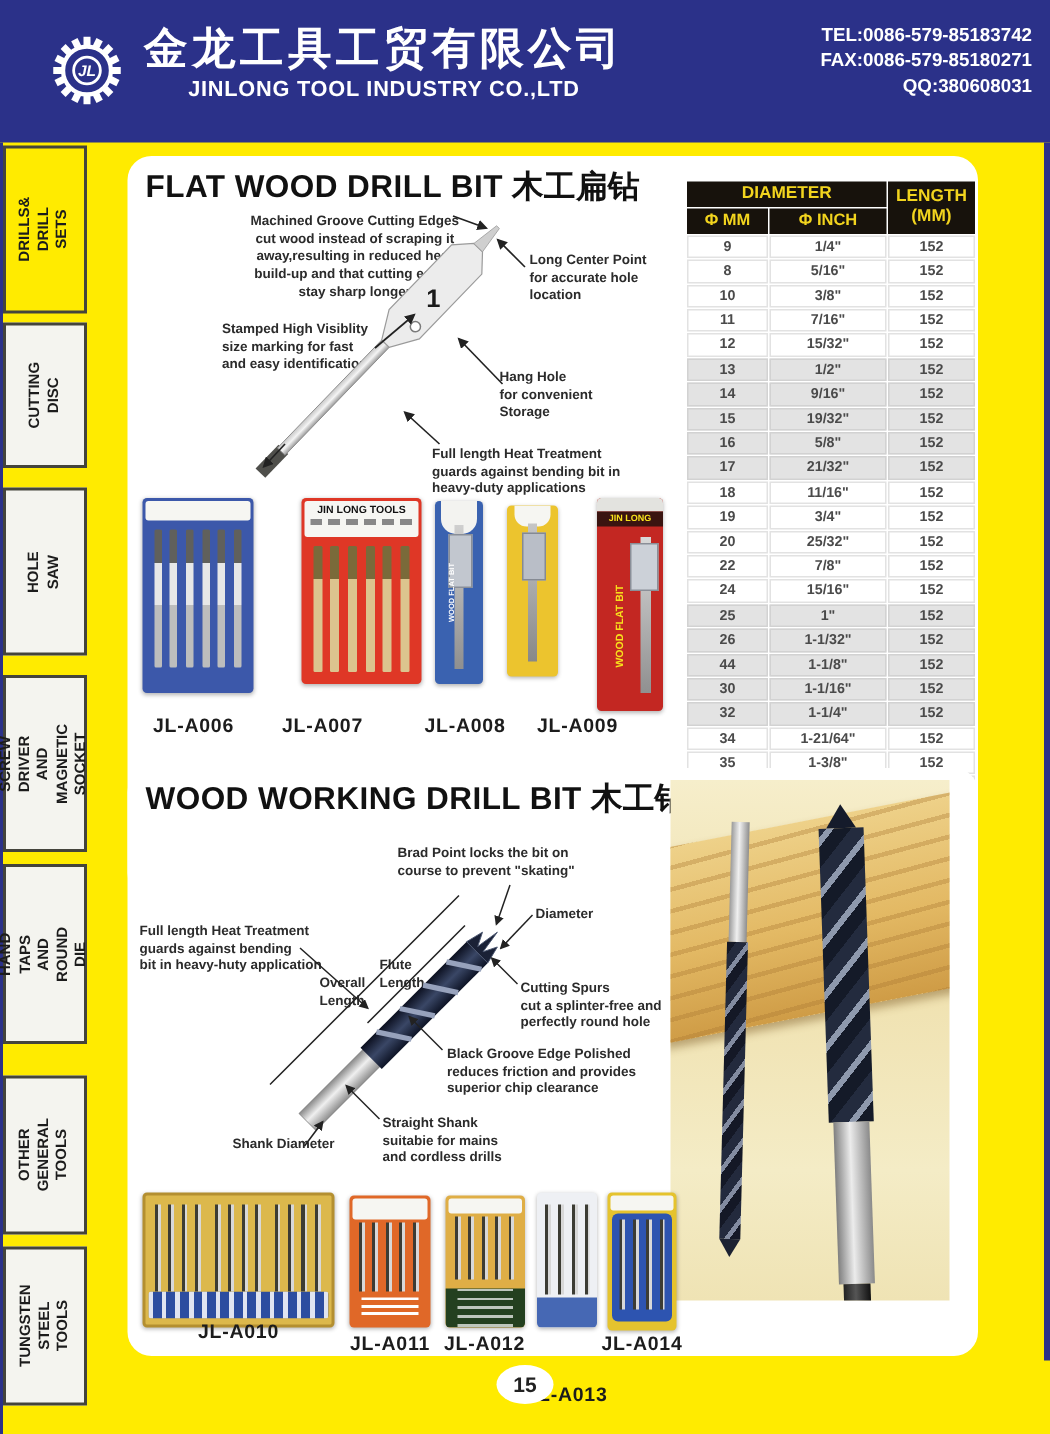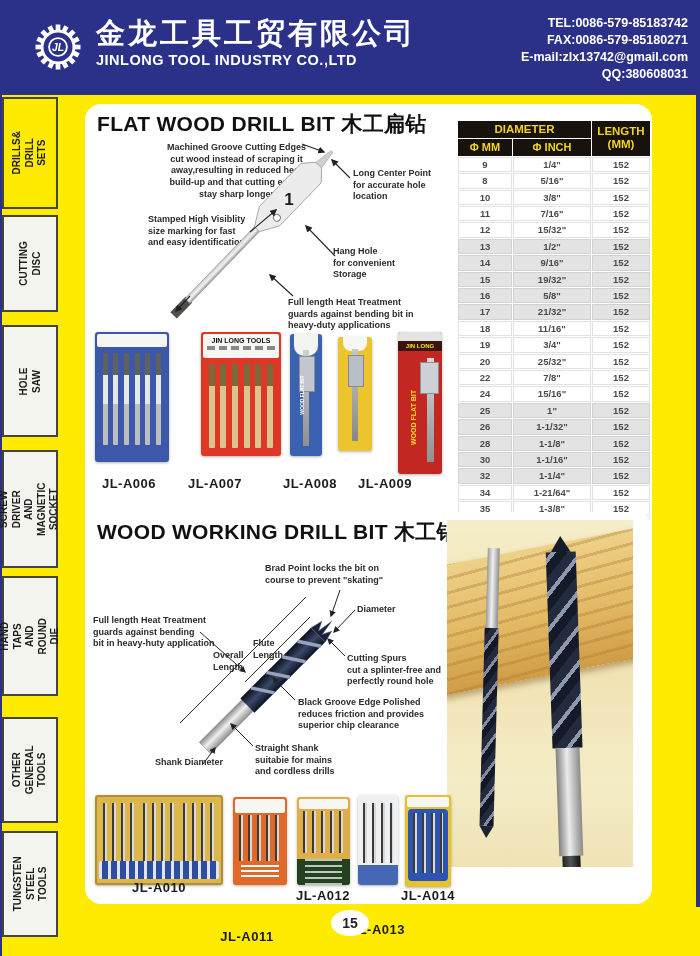--- a/index.html
+++ b/index.html
@@ -2,21 +2,21 @@
 <html><head>
 <meta charset="utf-8">
 <style>
   html,body{margin:0;padding:0;}
   body{font-family:"Liberation Sans",sans-serif;}
   .page{position:relative;width:700px;height:956px;background:#FFEB00;overflow:hidden;}
 
   
   .header{position:absolute;left:0;top:0;width:700px;height:95px;background:#2B3189;color:#fff;}
   .logo{position:absolute;left:28px;top:17px;width:60px;height:60px;}
-  .co-names{position:absolute;left:96px;top:16px;}
+  .co-names{position:absolute;left:96px;top:16px;text-align:center;}
   .co-cn{font-size:29px;font-weight:bold;letter-spacing:3px;line-height:34px;}
   .co-en{font-size:14.5px;font-weight:bold;letter-spacing:.5px;line-height:20px;}
   .contacts{position:absolute;right:12px;top:15px;text-align:right;font-size:12.5px;font-weight:bold;line-height:17px;}
 
   
   .tab{position:absolute;left:2px;width:56px;background:#f4f4ef;border:2px solid #44443c;
        display:flex;align-items:center;justify-content:center;box-sizing:border-box;}
   .tab.active{background:#FFEB00;}
   .tab span{display:block;transform:rotate(-90deg);white-space:pre-line;text-align:center;
             font-weight:bold;font-size:10px;line-height:1.25;color:#1c1c1c;width:max-content;}
@@ -99,21 +99,20 @@
       </g>
       <text x="32" y="36" text-anchor="middle" font-size="11" font-style="italic" font-weight="bold" fill="#ffffff">JL</text>
     </svg>
     <div class="co-names">
       <div class="co-cn">金龙工具工贸有限公司</div>
       <div class="co-en">JINLONG TOOL INDUSTRY CO.,LTD</div>
     </div>
     <div class="contacts">
       <div>TEL:0086-579-85183742</div>
       <div>FAX:0086-579-85180271</div>
-      <div>E-mail:zlx13742@gmail.com</div>
       <div>QQ:380608031</div>
     </div>
   </div>
 
   <div class="left-border"></div>
   <div class="right-border"></div>
 
   <div class="tab active" style="top:97px;height:112px;">
       <span>DRILLS&amp;
 DRILL SETS</span>
@@ -288,21 +287,21 @@
             <td>25</td>
             <td>1"</td>
             <td>152</td>
           </tr>
           <tr class="shade">
             <td>26</td>
             <td>1-1/32"</td>
             <td>152</td>
           </tr>
           <tr class="shade">
-            <td>28</td>
+            <td>44</td>
             <td>1-1/8"</td>
             <td>152</td>
           </tr>
           <tr class="shade">
             <td>30</td>
             <td>1-1/16"</td>
             <td>152</td>
           </tr>
           <tr class="shade">
             <td>32</td>
@@ -480,20 +479,20 @@
       <div class="twistbits" style="position:absolute;left:5px;top:8px;width:30px;height:60px;"></div>
       <div style="position:absolute;left:0;bottom:0;width:100%;height:20px;background:#4668b4;"></div>
     </div>
     <div class="pk" style="left:320px;top:283px;width:46px;height:92px;background:#e5c32e;">
       <div class="pk-head" style="height:10px;"></div>
       <div style="position:absolute;left:3px;top:14px;width:40px;height:72px;background:#2d54b0;border-radius:4px;"></div>
       <div class="twistbits" style="position:absolute;left:8px;top:18px;width:30px;height:60px;"></div>
     </div>
 
     <div class="pklabel" style="left:24px;top:368px;">JL-A010</div>
-    <div class="pklabel" style="left:112px;top:376px;margin-top:41px;">JL-A011</div>
+    <div class="pklabel" style="left:125px;top:376px;">JL-A011</div>
     <div class="pklabel" style="left:188px;top:376px;">JL-A012</div>
     <div class="pklabel" style="left:243px;top:376px;margin-top:34px;">JL-A013</div>
     <div class="pklabel" style="left:293px;top:376px;">JL-A014</div>
   </div>
 
   <div class="pagenum">15</div>
 </div>
 
 </body></html>

